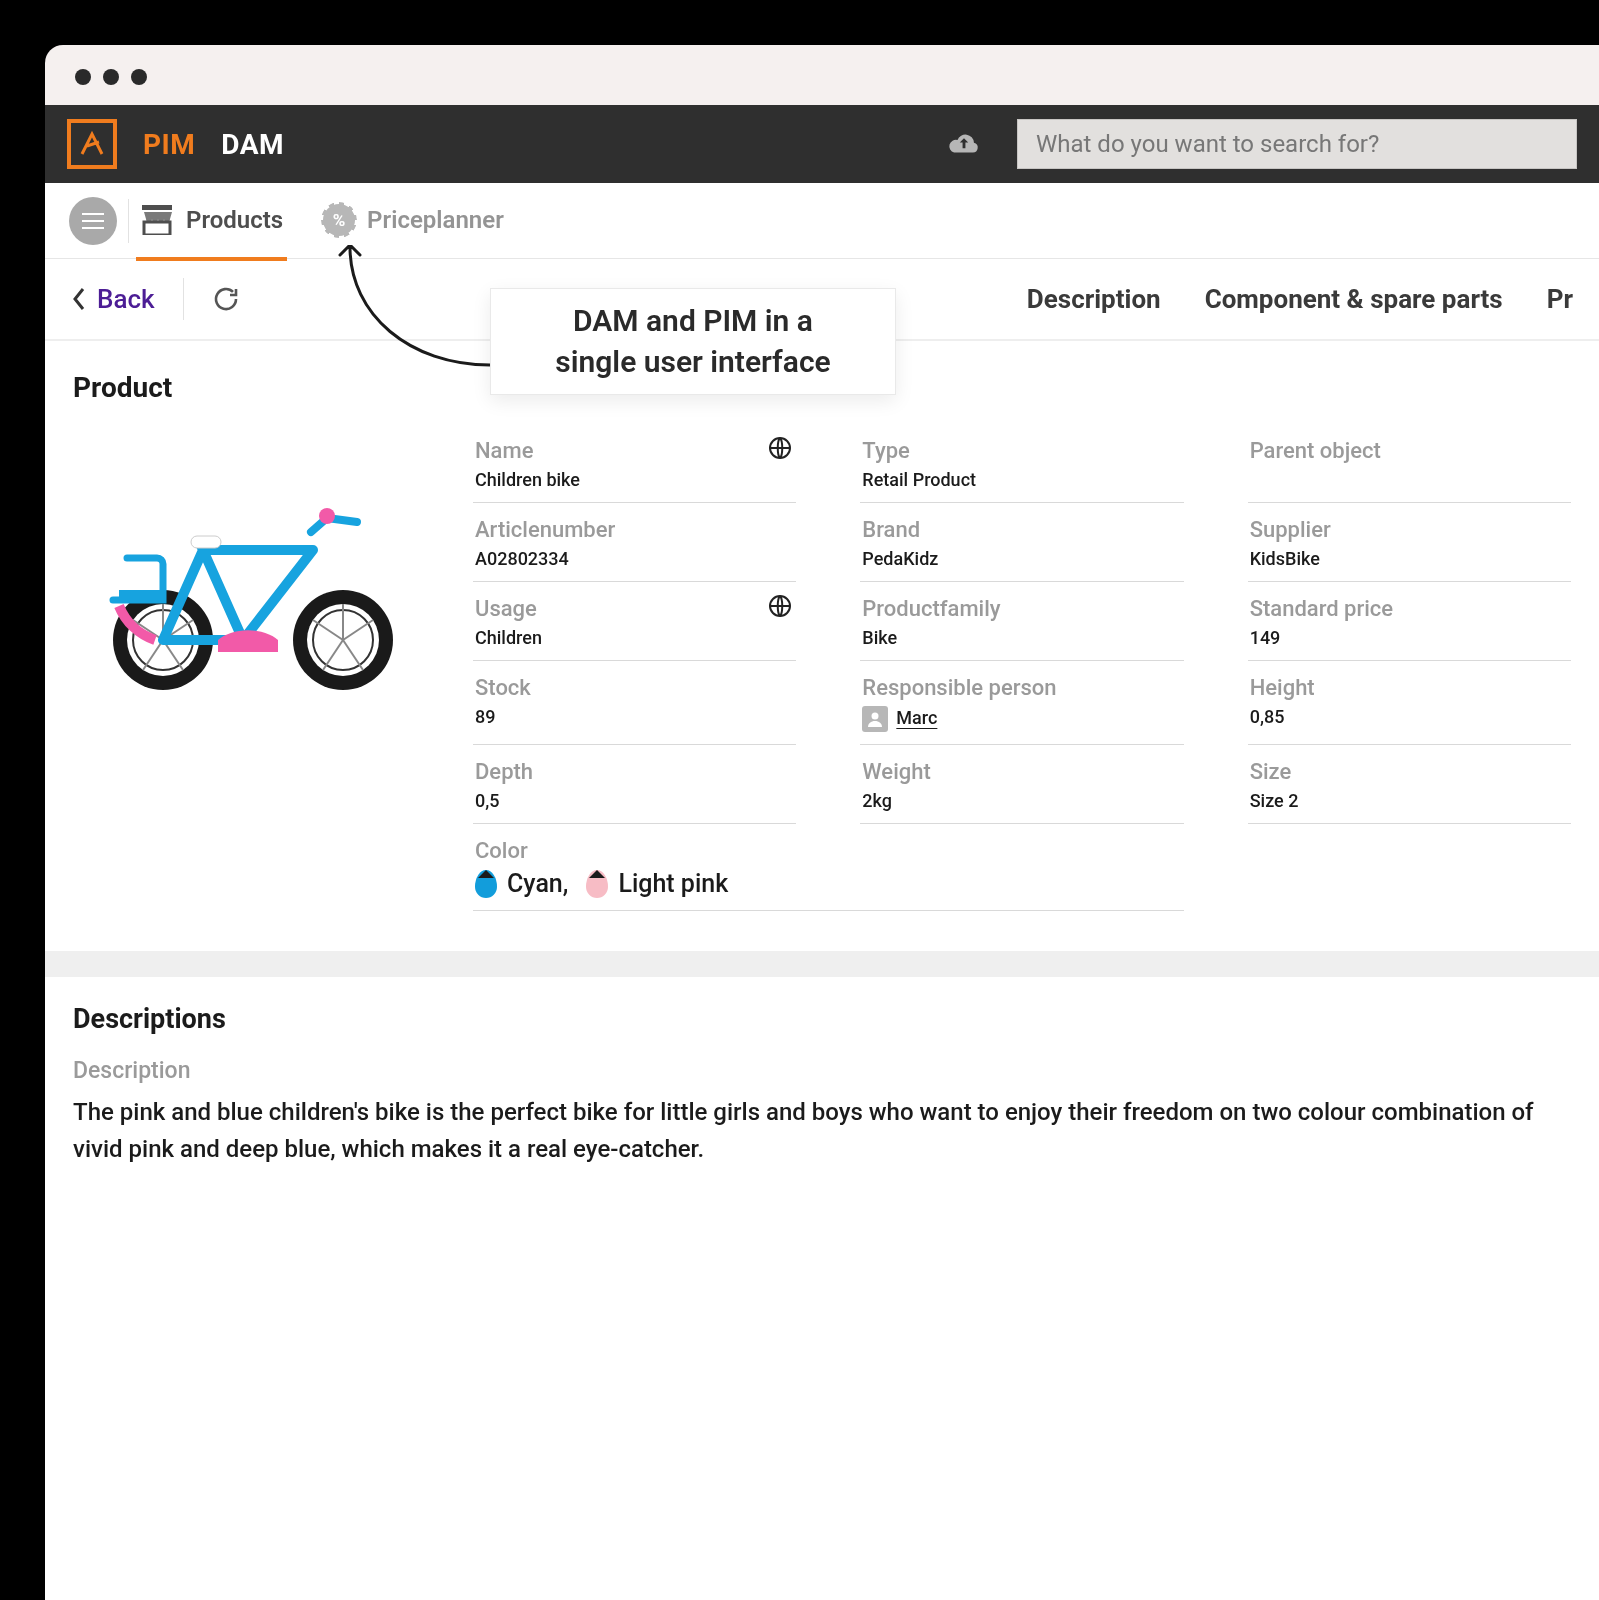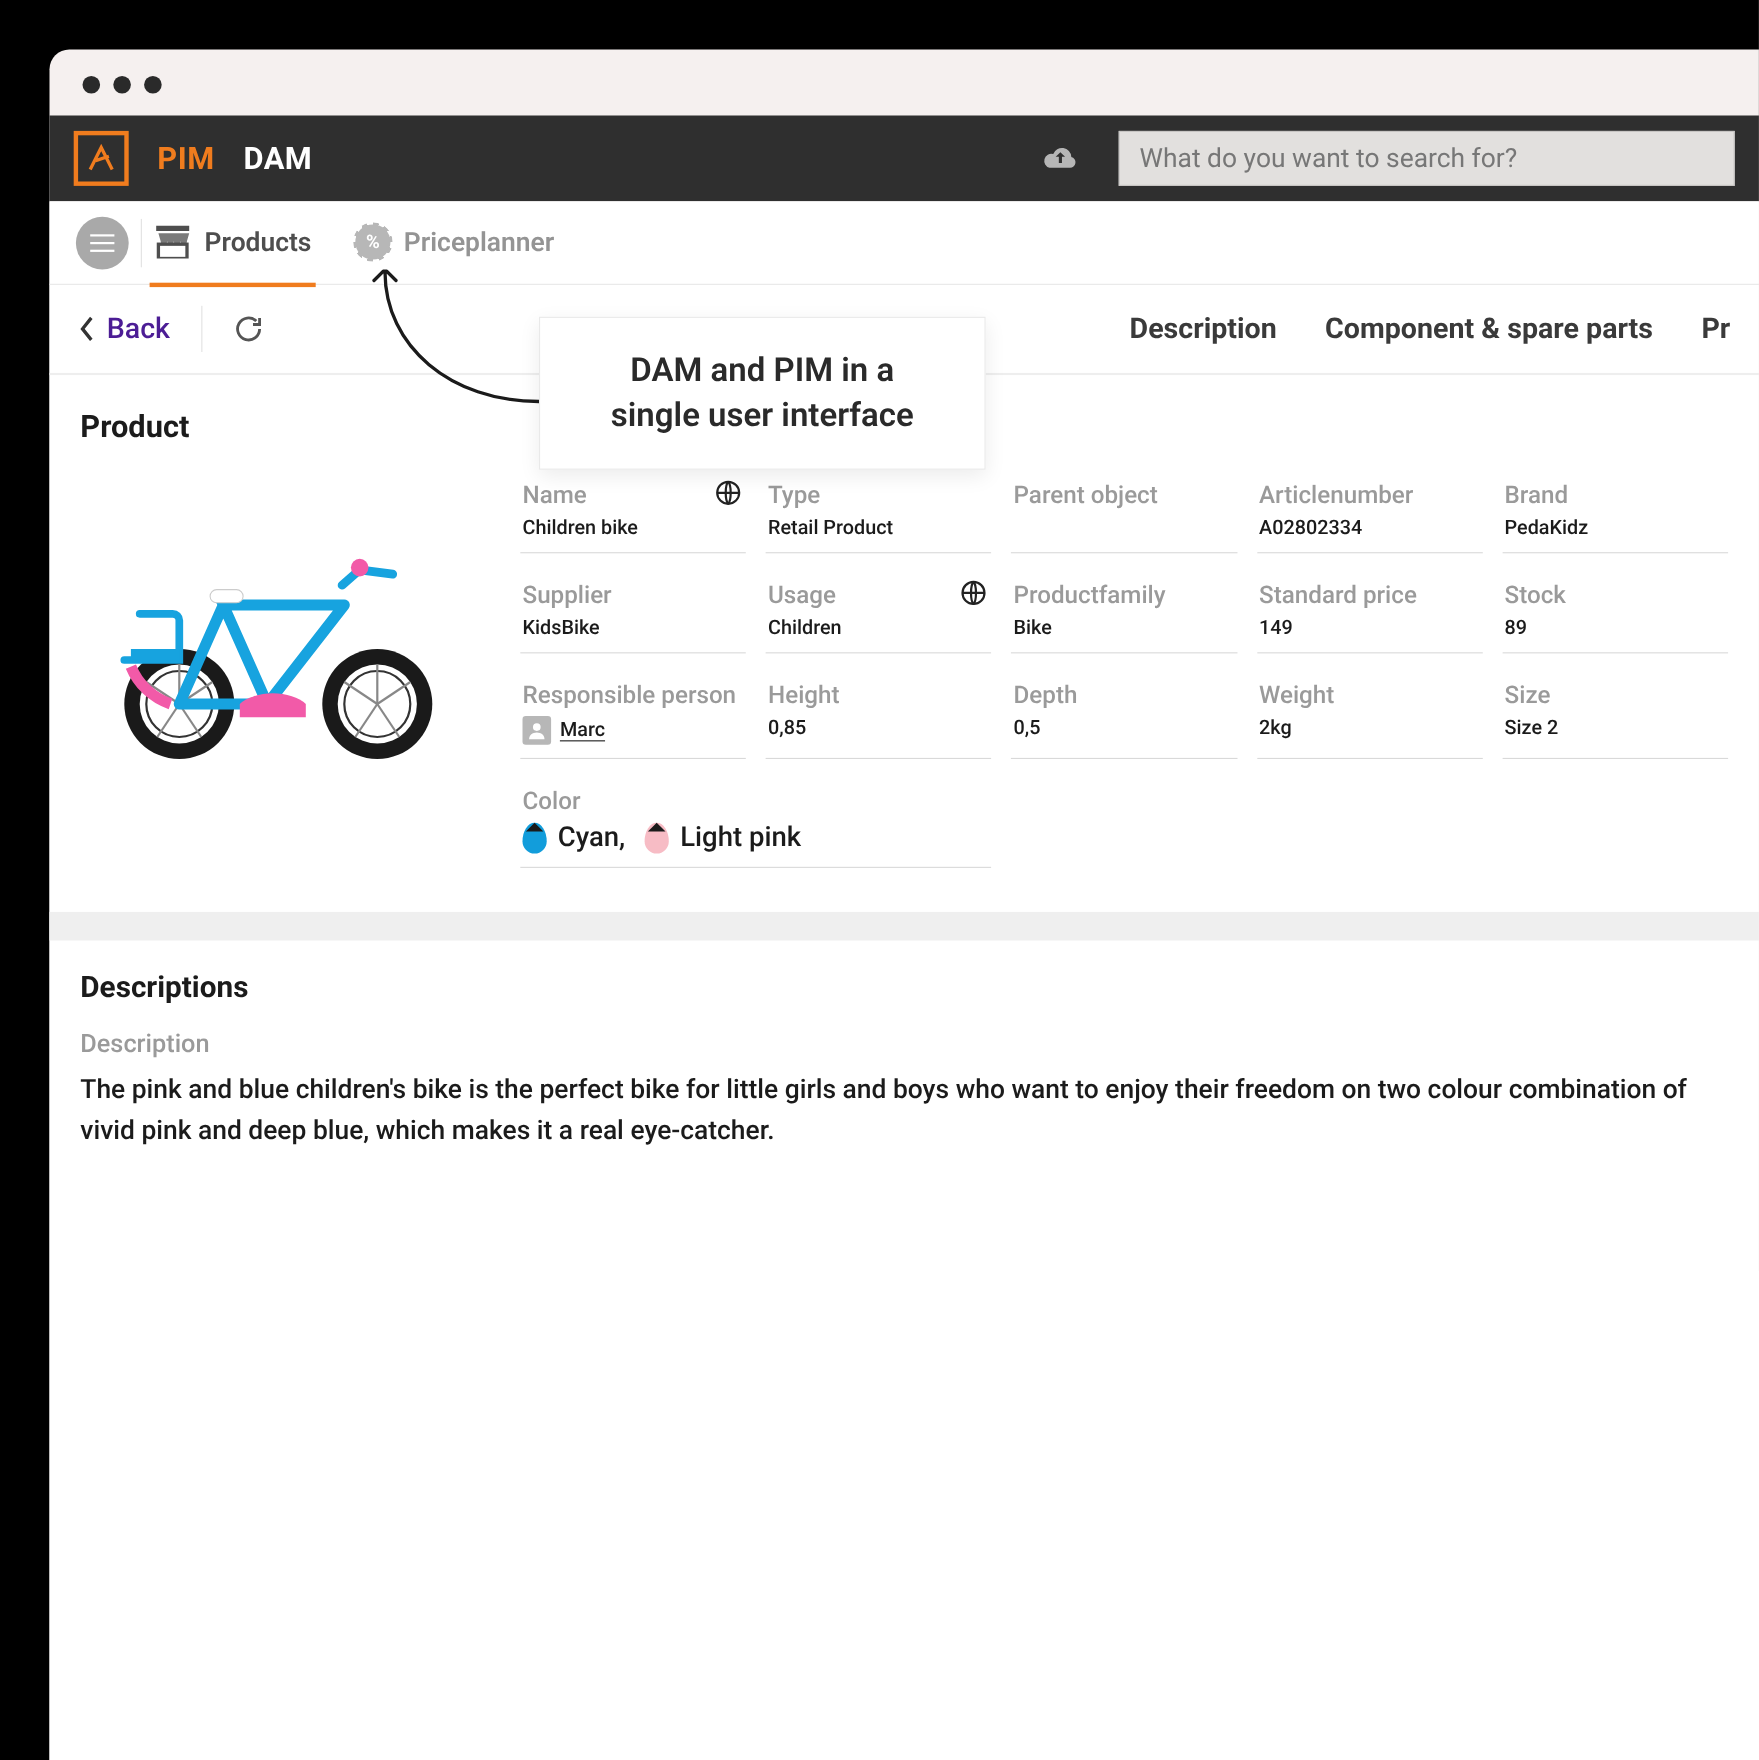--- a/index.html
+++ b/index.html
@@ -37,39 +37,39 @@
 .chevron-left { width:16px; height:26px; }
 .toolbar-sep { width:1px; height:42px; background:#e2e2e2; margin:0 8px; }
 .refresh-icon { width:28px; height:28px; color:#555; }
 .toolbar-spacer { flex:1; }
 .tabrow { display:flex; gap:44px; font-size:26px; font-weight:700; color:#3a3a3a; }
 .product-section { padding:30px 28px 40px; }
 .section-title { font-size:28px; font-weight:700; color:#1b1b1b; margin-bottom:26px; }
 .product-body { display:flex; gap:40px; align-items:flex-start; }
 .product-image { flex:0 0 360px; height:260px; display:flex; align-items:center; justify-content:center; margin-top:30px; }
 .bike-svg { width:340px; height:220px; }
-.fields { flex:1; display:grid; grid-template-columns:repeat(5,1fr); column-gap:64px; row-gap:6px;gap:18px; }
+.fields { flex:1; display:grid; grid-template-columns:repeat(3,1fr); column-gap:64px; row-gap:6px; }
 .field { border-bottom:1px solid #d9d9d9; padding:8px 2px 12px; position:relative; }
 .field-label { font-size:22px; color:#9a9a9a; font-weight:500; margin-bottom:6px; display:flex; align-items:center; gap:8px; }
 .field-value { font-size:18px; color:#1b1b1b; font-weight:500; }
 .globe-icon { position:absolute; right:4px; top:6px; width:24px; height:24px; color:#222; }
 .person-icon { width:26px; height:26px; background:#b7b7b7; display:inline-flex; align-items:center; justify-content:center; margin-right:8px; vertical-align:middle; border-radius:3px; }
 .person-icon svg { width:18px; height:18px; color:#fff; }
 .person-link { text-decoration:underline; text-underline-offset:4px; }
 .color-row { display:flex; align-items:center; gap:10px; font-size:25px; color:#1b1b1b; font-weight:500; }
 .drop { width:22px; height:28px; border-radius:50% 50% 50% 50% / 60% 60% 40% 40%; position:relative; }
 .drop::before { content:""; position:absolute; top:-8px; left:50%; transform:translateX(-50%); border:8px solid transparent; border-bottom-color:inherit; }
 .drop.cyan { background:#129ddb; }
 .drop.pink { background:#f7bcc5; }
 .divider-block { height:26px; background:#efefef; margin:0 0; }
 .desc-section { padding:26px 28px 40px; }
 .desc-title { font-size:27px; font-weight:700; color:#1b1b1b; margin-bottom:22px; }
 .desc-label { font-size:23px; color:#9a9a9a; margin-bottom:10px; font-weight:500; }
 .desc-text { font-size:24px; line-height:1.55; color:#1b1b1b; font-weight:500; }
-.callout { position:absolute; top:288px; left:490px; background:#fff; border:1px solid #e9e9e9; box-shadow:0 6px 18px rgba(0,0,0,.08); padding:28px 42px; font-size:30px; font-weight:600; color:#2a2a2a; line-height:1.35; text-align:center; width:406px; }
+.callout { position:absolute; top:288px; left:490px; background:#fff; border:1px solid #e9e9e9; box-shadow:0 6px 18px rgba(0,0,0,.08); padding:12px 42px; font-size:30px; font-weight:600; color:#2a2a2a; line-height:1.35; text-align:center; width:406px; }
 .callout-arrow { position:absolute; top:245px; left:320px; width:180px; height:130px; pointer-events:none; }
 </style>
 </head>
 <body>
 
 <div class="chrome">
   <div class="chrome-dots">
     <div class="chrome-dot"></div>
     <div class="chrome-dot"></div>
     <div class="chrome-dot"></div>

